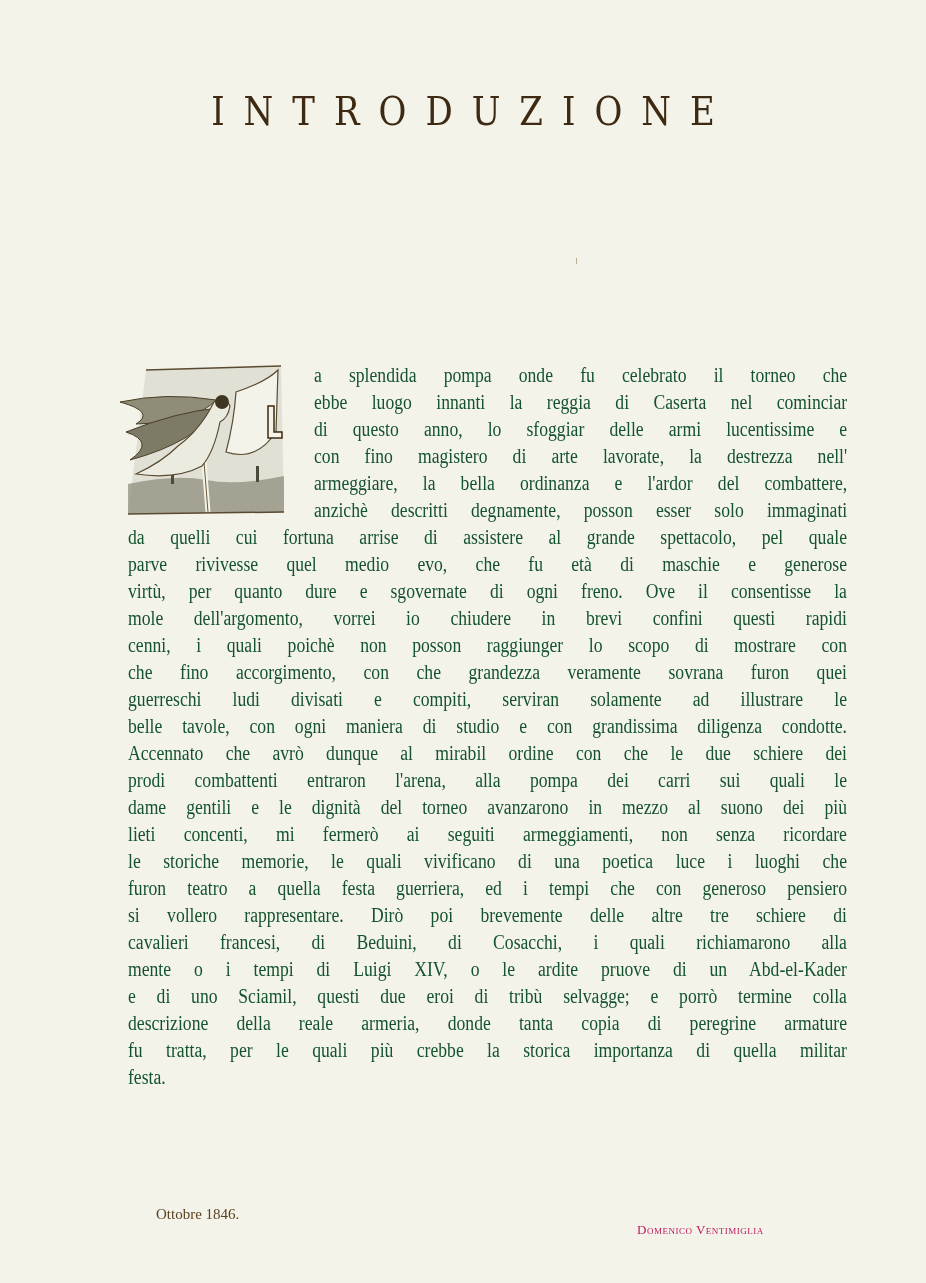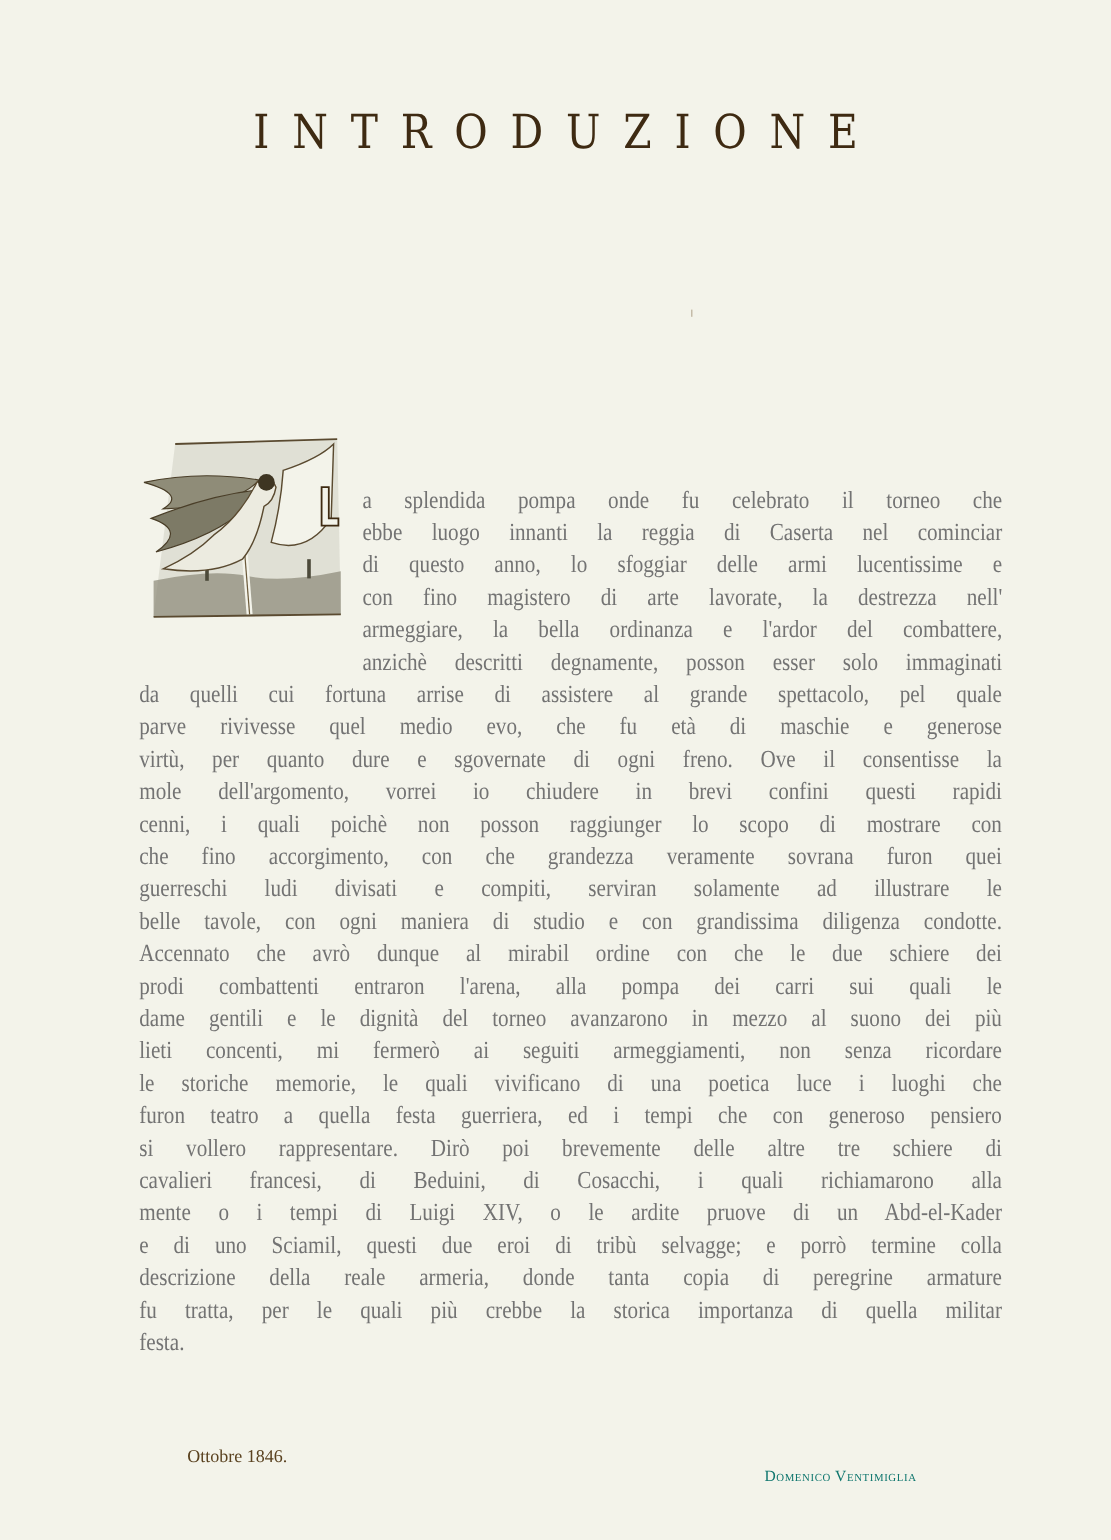--- a/index.html
+++ b/index.html
@@ -17,41 +17,40 @@
     font-size: 34px; letter-spacing: 19px;
     color: #3e2a12; font-weight: normal;
     padding-left: 19px; box-sizing: border-box;
     transform: scaleY(1.15);
   }
   .spot { position: absolute; top: 258px; left: 576px; width: 1px; height: 6px; background: #b9ad98; }
   .dropcap {
     position: absolute; left: 116px; top: 362px; width: 176px; height: 158px;
   }
   .text-block {
-    position: absolute; left: 116px; top: 362px; width: 719px;
+    position: absolute; left: 128px; top: 362px; width: 719px;
     font-size: 20.5px; line-height: 27px;
-    color: #737373;
-    margin-top: 42px;
+    color: #14532d;
   }
   .line {
     display: block; white-space: nowrap;
     text-align: justify; text-align-last: justify;
     height: 27px;
     transform: scaleX(0.86); transform-origin: left top;
     width: 836px;
   }
   .line.indent { margin-left: 186px; width: 620px; }
   .line.last { text-align-last: left; }
   .date {
     position: absolute; left: 156px; top: 1206px;
     font-size: 15px; color: #5a4220;
   }
   .signature {
     position: absolute; left: 637px; top: 1222px;
-    font-size: 13px; letter-spacing: 0.5px; color: #0f766e;
+    font-size: 13px; letter-spacing: 0.5px; color: #be185d;
     font-variant: small-caps;
   }
 </style>
 </head>
 <body>
 
 <h1 class="page-title">INTRODUZIONE</h1>
 <div class="spot"></div>
 
 <div class="dropcap">

